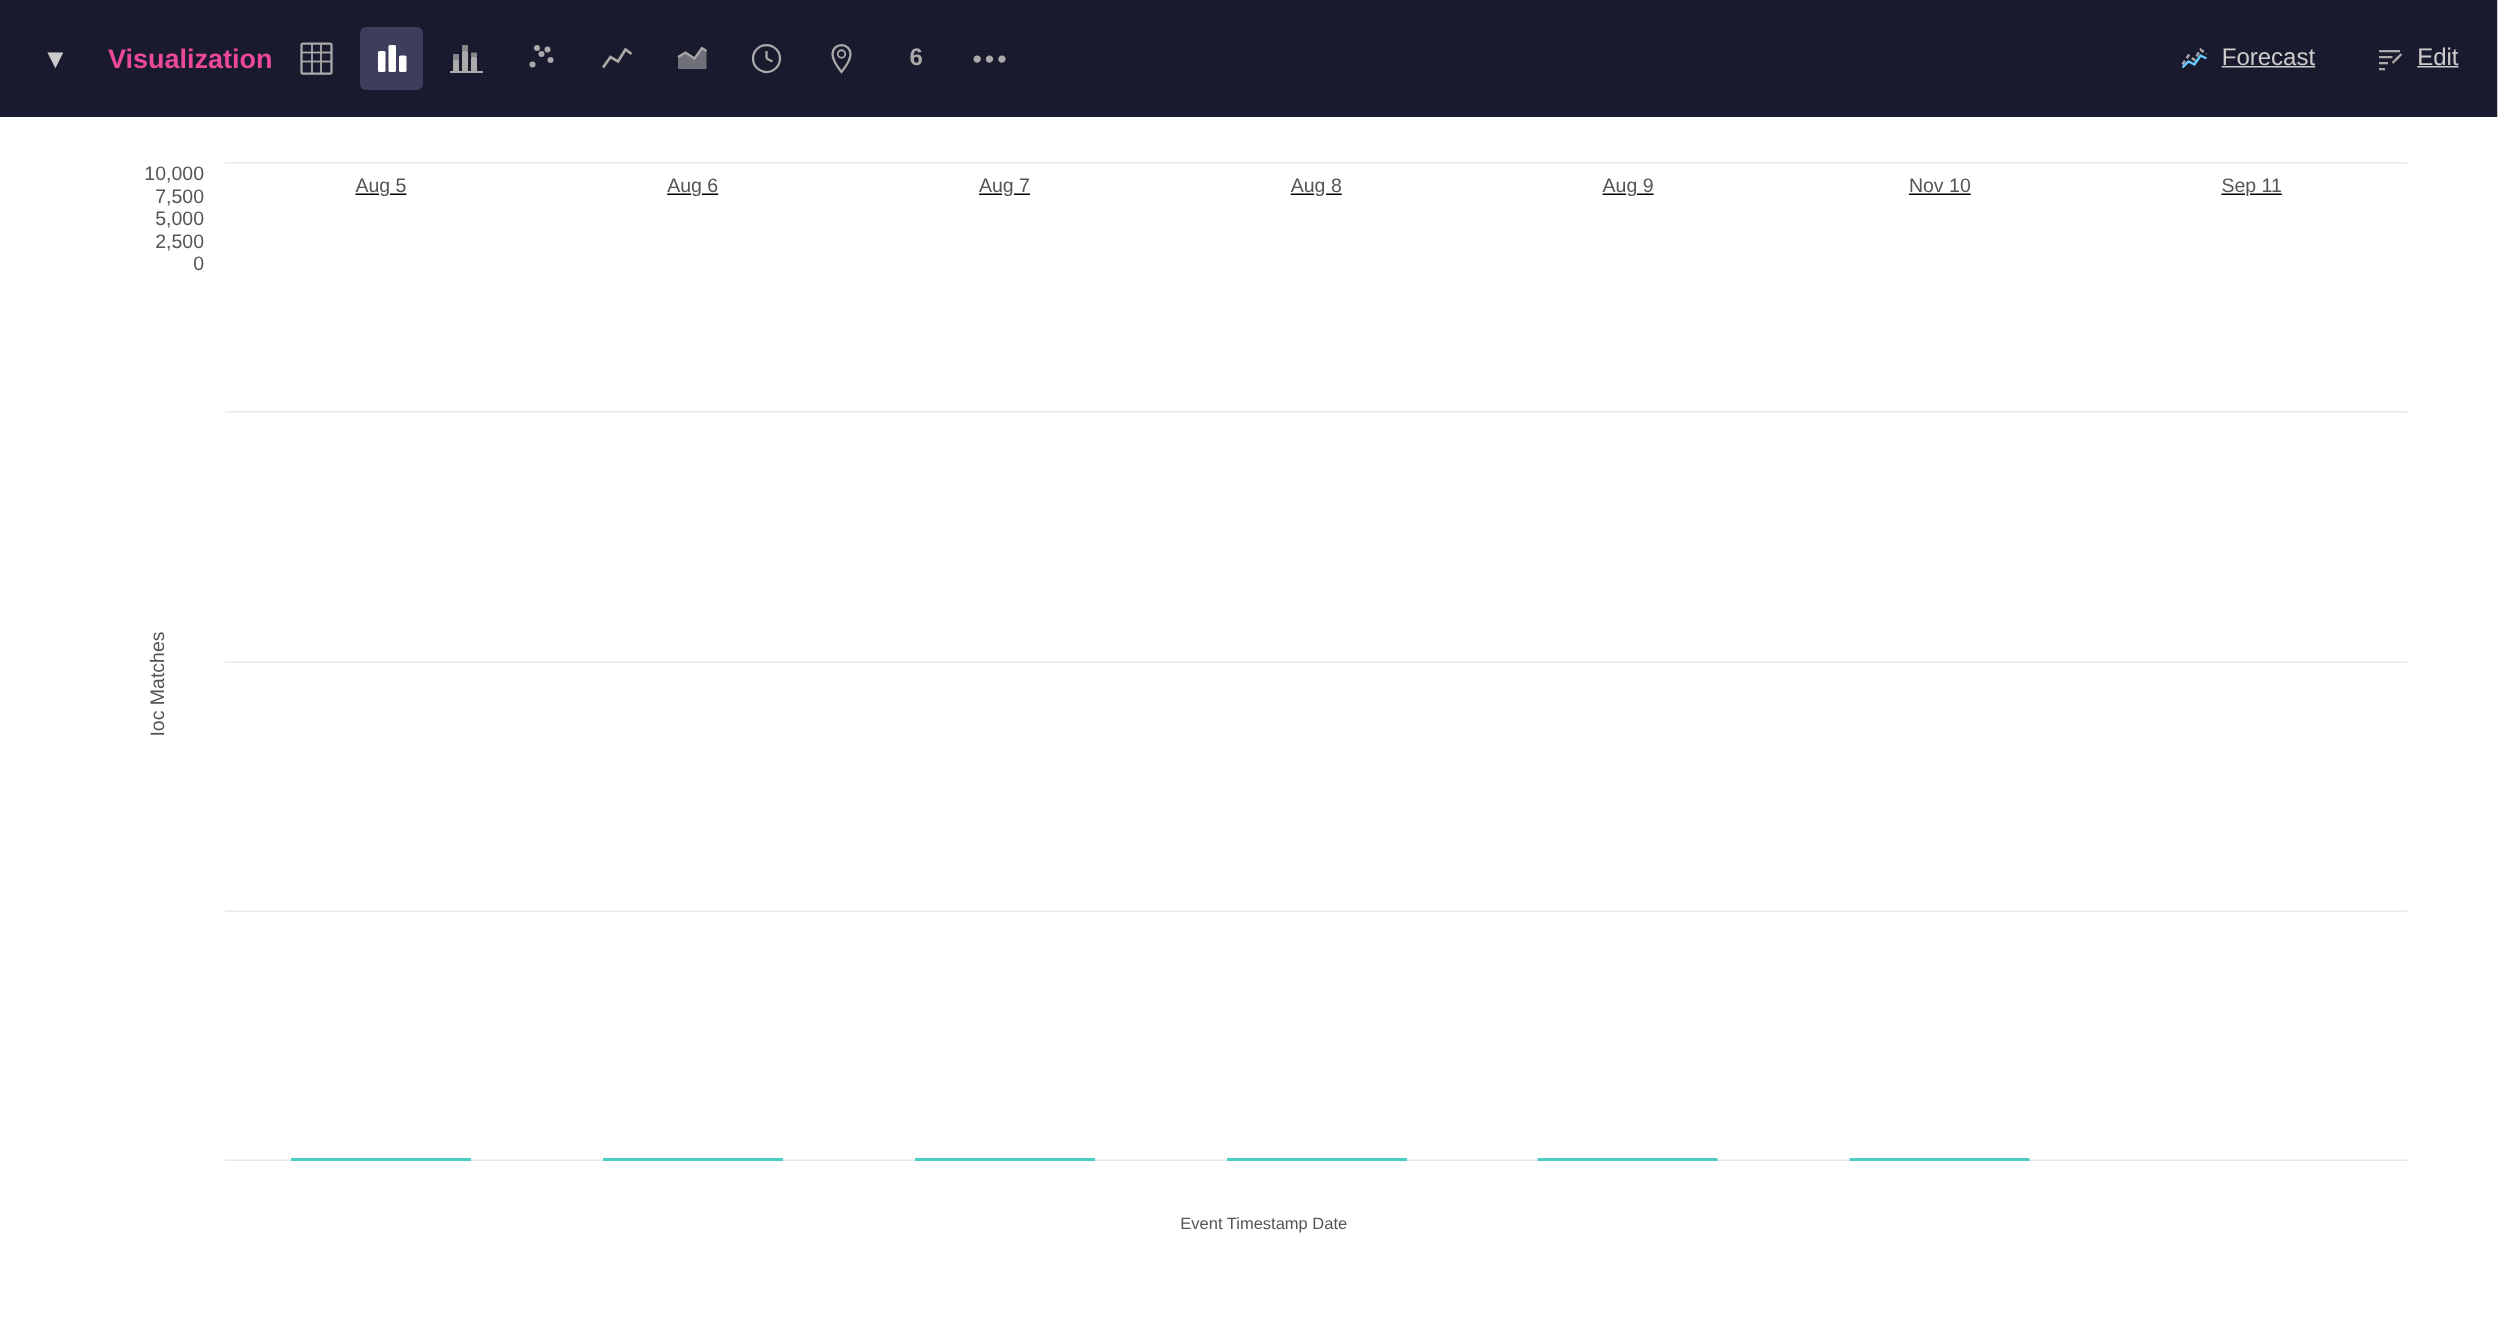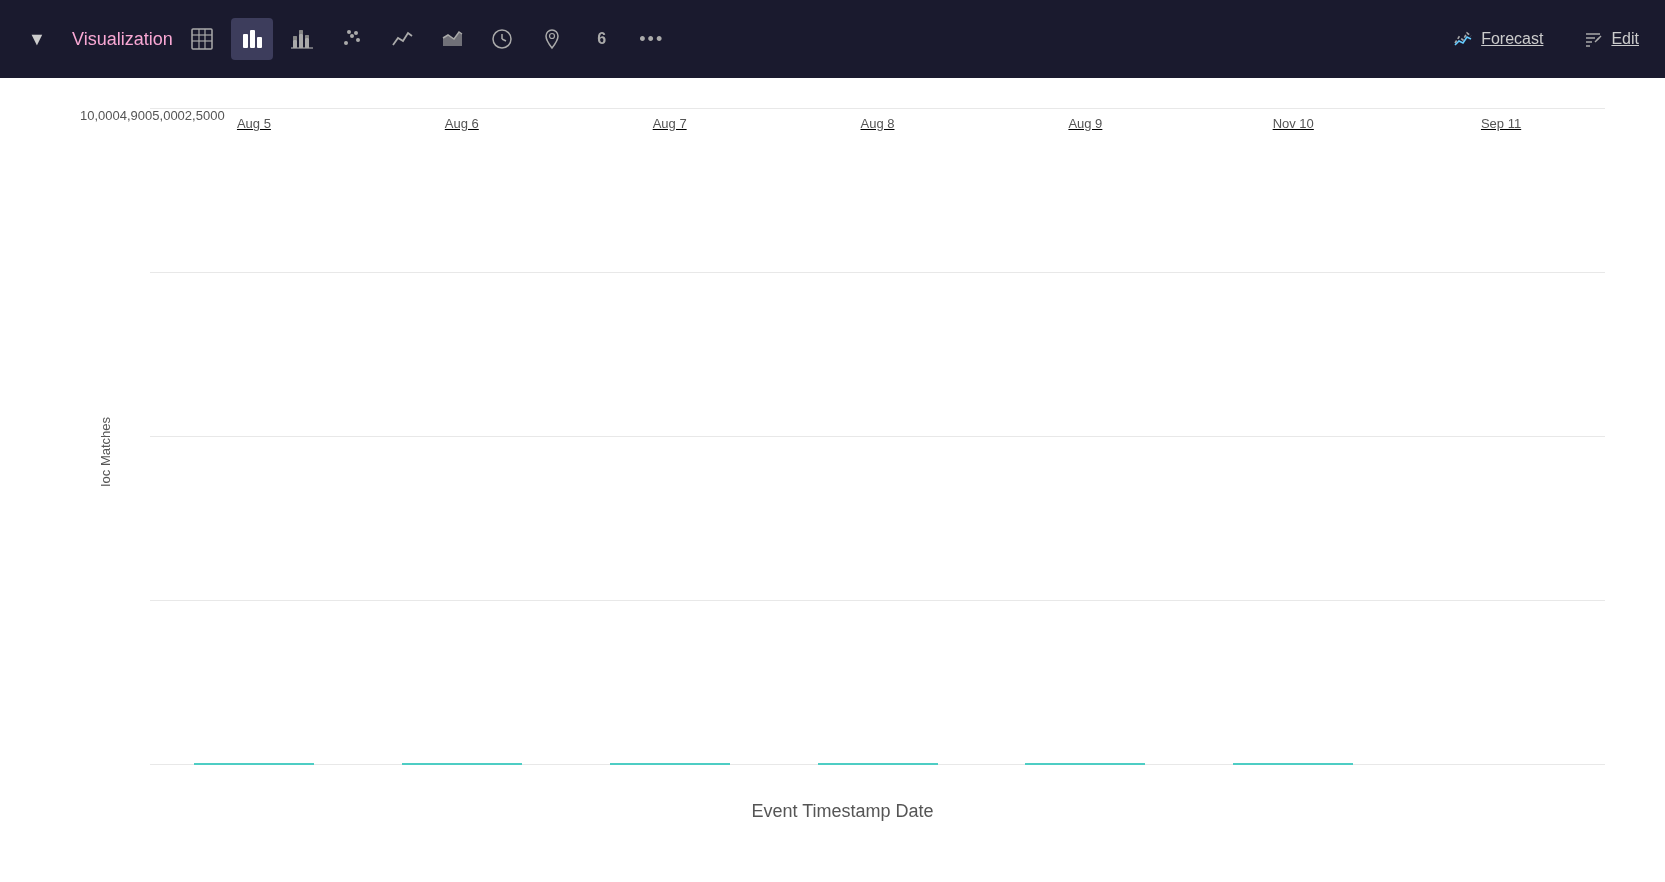--- a/index.html
+++ b/index.html
@@ -20,23 +20,23 @@
       padding: 0 16px;
       gap: 6px;
     }
     .toolbar-left {
       display: flex;
       align-items: center;
       gap: 8px;
       flex: 1;
     }
     .toolbar-title {
-      color: #f9a8d4;
+      color: #ec4899;
       font-size: 18px;
-      font-weight: 400;
+      font-weight: 700;
       margin-left: 6px;
     }
     .toolbar-icon-btn {
       display: flex;
       align-items: center;
       justify-content: center;
       width: 42px;
       height: 42px;
       border-radius: 4px;
       cursor: pointer;
@@ -77,21 +77,21 @@
 
     .chart-area {
       display: flex;
       flex: 1;
       position: relative;
     }
 
     
     .y-axis {
       display: flex;
-      flex-direction: row;
+      flex-direction: column;
       align-items: flex-end;
       padding-right: 14px;
       width: 70px;
       padding-bottom: 30px;
     }
     .y-axis-label {
       font-size: 13px;
       color: #555;
     }
     .y-axis-title {
@@ -174,21 +174,21 @@
     }
     .x-axis-item {
       flex: 1;
       text-align: center;
       font-size: 13px;
       color: #555;
     }
 
     .x-axis-title {
       text-align: center;
-      font-size: 18px;
+      font-size: 11px;
       color: #555;
       margin-top: 6px;
     }
   </style>
 </head>
 <body>
 
 <div class="toolbar">
   <div class="toolbar-left">
     <button class="toolbar-icon-btn">
@@ -296,21 +296,21 @@
 </div>
 
 <div class="chart-container">
   <div class="chart-area">
 
     <div style="position:relative; width:70px;">
       <div class="y-axis-title">Ioc Matches</div>
       <div class="y-axis" id="y-axis-labels">
 
       <div class="y-axis-label">10,000</div>
-          <div class="y-axis-label">4,900</div>
+          <div class="y-axis-label">7,500</div>
           <div class="y-axis-label">5,000</div>
           <div class="y-axis-label">2,500</div>
           <div class="y-axis-label">0</div>
         </div>
     </div>
 
     <div class="chart-body">
 
       <div class="grid-lines" id="grid-lines">
 

